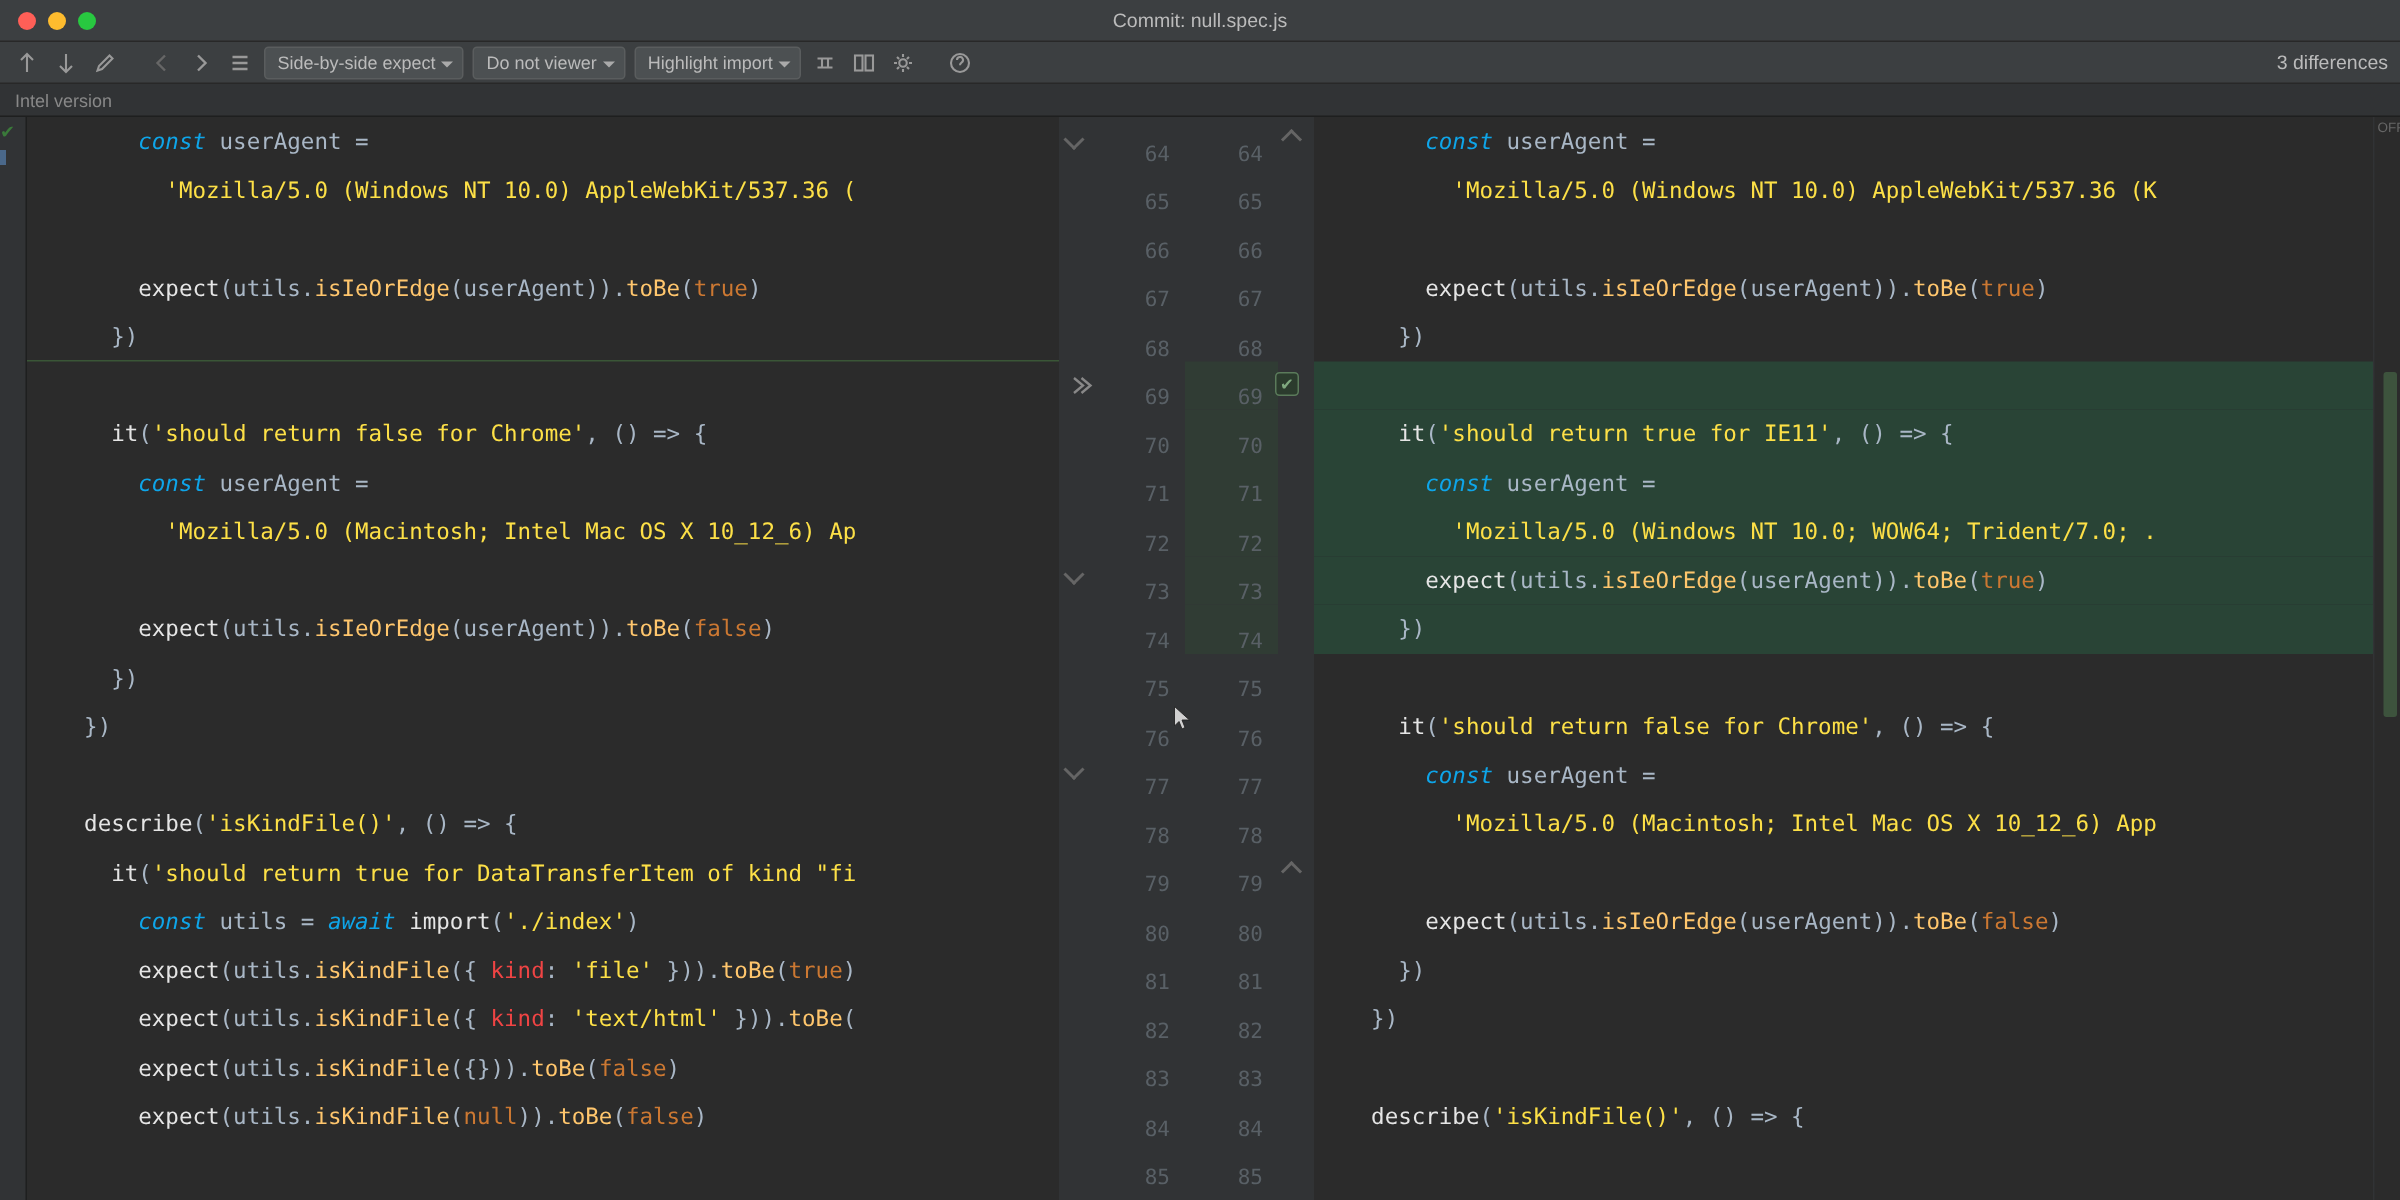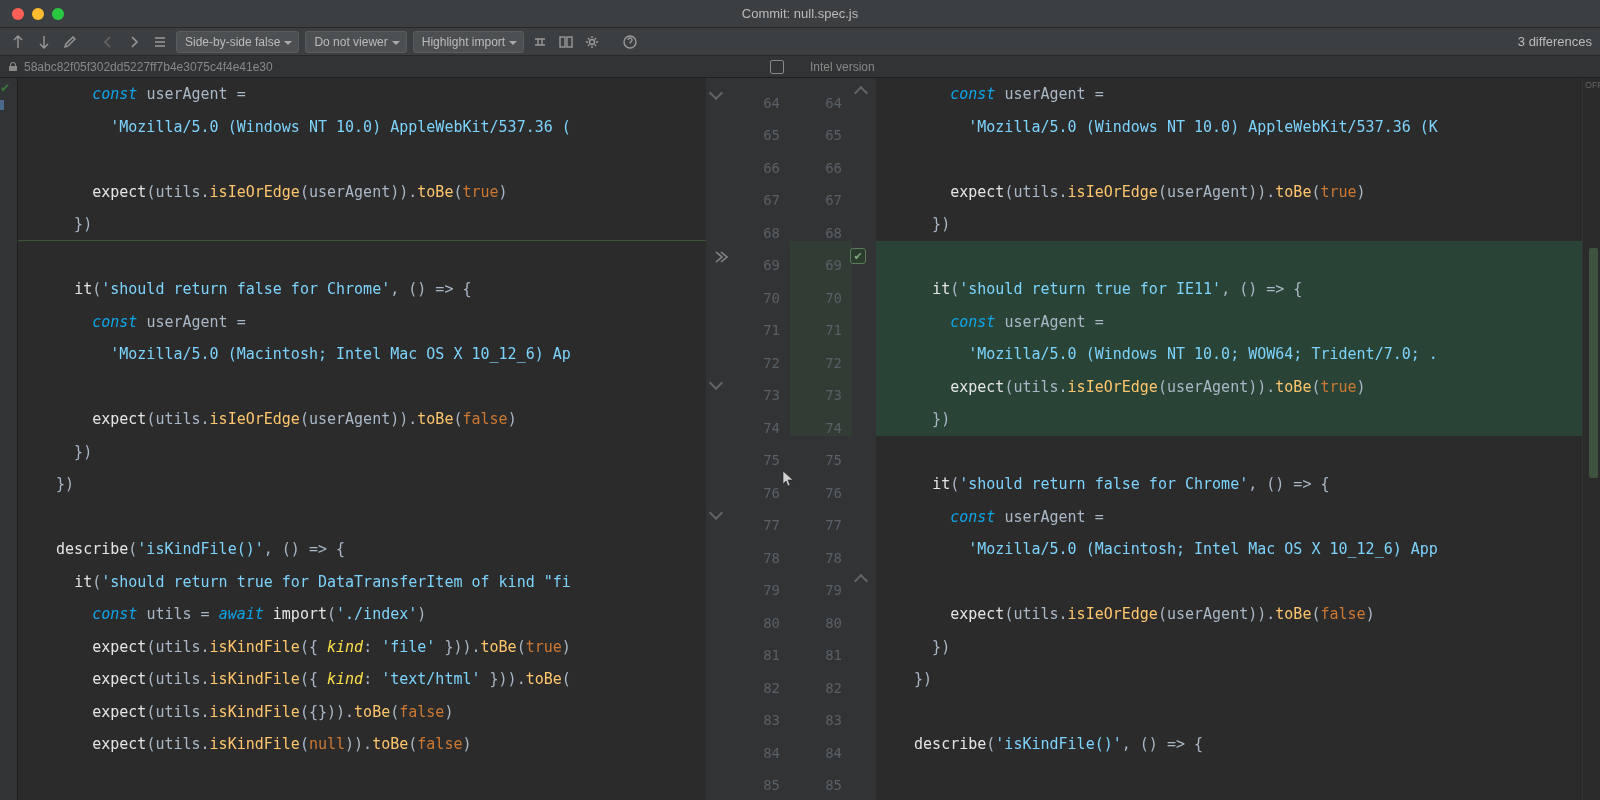--- a/index.html
+++ b/index.html
@@ -36,25 +36,25 @@
   .right-marker { width:18px; background:#2b2b2b; border-left:1px solid #313335; position:relative; }
   .off-label { position:absolute; top:2px; left:2px; font-size:9px; color:#666; }
   .row { height:32.5px; display:flex; align-items:flex-end; }
   .ln { color:#596066; font-size:14px; font-family:"Menlo","Consolas",monospace; text-align:right; padding-right:10px; width:100%; }
   .code-area { font-family:"Menlo","Consolas",monospace; font-size:15px; line-height:32.5px; white-space:pre; padding-left:0; }
   .code-line { height:32.5px; padding-left:20px; }
   
   .kw { color:#0ea5e9;font-style:italic; }           
   .fn { color:#e5e5e5; }           
   .mth { color:#ffc66d; }          
-  .str { color:#7dd3fc; }          
+  .str { color:#fde047; }          
   .var { color:#a9b7c6; }          
   .pun { color:#a9b7c6; }
   .lit { color:#cc7832; }
-  .prop { color:#fde047; font-style:italic; }
+  .prop { color:#ef4444; }
   
   .added { background:#294436; }   
   .added-ln { background:#303c34; }
   .blue-mark { position:absolute; left:0; width:4px; background:#4a688a; }
   .sep-line { position:absolute; left:0; right:0; top:162px; height:1px; background:#3a5637; }
   .chev-accept { position:absolute; color:#787878; }
   .chev-accept svg { width:18px; height:18px; }
   .chk-green { position:absolute; width:16px; height:16px; border:1px solid #5b7b5b; border-radius:3px; background:#2b3b2d; display:flex; align-items:center; justify-content:center; }
   .chk-green::after { content:"✔"; color:#7fa87f; font-size:11px; }
   .cursor-ptr { position:absolute; }
@@ -102,21 +102,21 @@
   <div class="tbtn">
       <svg viewBox="0 0 16 16" fill="none" stroke="#999" stroke-width="1.6">
         <path d="M6 3l5 5-5 5"></path>
       </svg>
     </div>
   <div class="tbtn">
       <svg viewBox="0 0 16 16" fill="none" stroke="#999" stroke-width="1.6">
         <path d="M3 4h10M3 8h10M3 12h10"></path>
       </svg>
     </div>
-  <div class="dd">Side-by-side false</div>
+  <div class="dd">Side-by-side expect</div>
   <div class="dd">Do not viewer</div>
   <div class="dd">Highlight import</div>
   <div class="tbtn">
       <svg viewBox="0 0 16 16" fill="none" stroke="#999" stroke-width="1.4">
         <path d="M3 5h10M3 11h10M6 5v6M10 5v6"></path>
       </svg>
     </div>
   <div class="tbtn">
       <svg viewBox="0 0 16 16" fill="none" stroke="#999" stroke-width="1.4">
         <rect x="2" y="3" width="5" height="10"></rect>
@@ -134,27 +134,20 @@
       <svg viewBox="0 0 16 16" fill="none" stroke="#999" stroke-width="1.4">
         <circle cx="8" cy="8" r="6"></circle>
         <path d="M6 6a2 2 0 113 1.7c-.6.4-1 .8-1 1.8M8 12h0"></path>
       </svg>
     </div>
   <div class="spacer"></div>
   <div class="diff-count">3 differences</div>
 </div>
 
 <div class="versions">
-  <div class="v-left">
-    <svg class="lock-icon" viewBox="0 0 10 10" fill="#888">
-        <path d="M2 4V3a3 3 0 016 0v1h1v5H1V4h1zm1 0h4V3a2 2 0 00-4 0v1z"></path>
-      </svg>
-    <span>58abc82f05f302dd5227ff7b4e3075c4f4e41e30</span>
-    <div class="v-sep-chk"></div>
-  </div>
   <div class="v-right">
     <span>Intel version</span>
   </div>
 </div>
 
 <div class="diff-body">
 
   <div class="left-gutter">
     <div class="tick">✔</div>
     <div class="blue-mark" style="top:22px;height:10px"></div>

